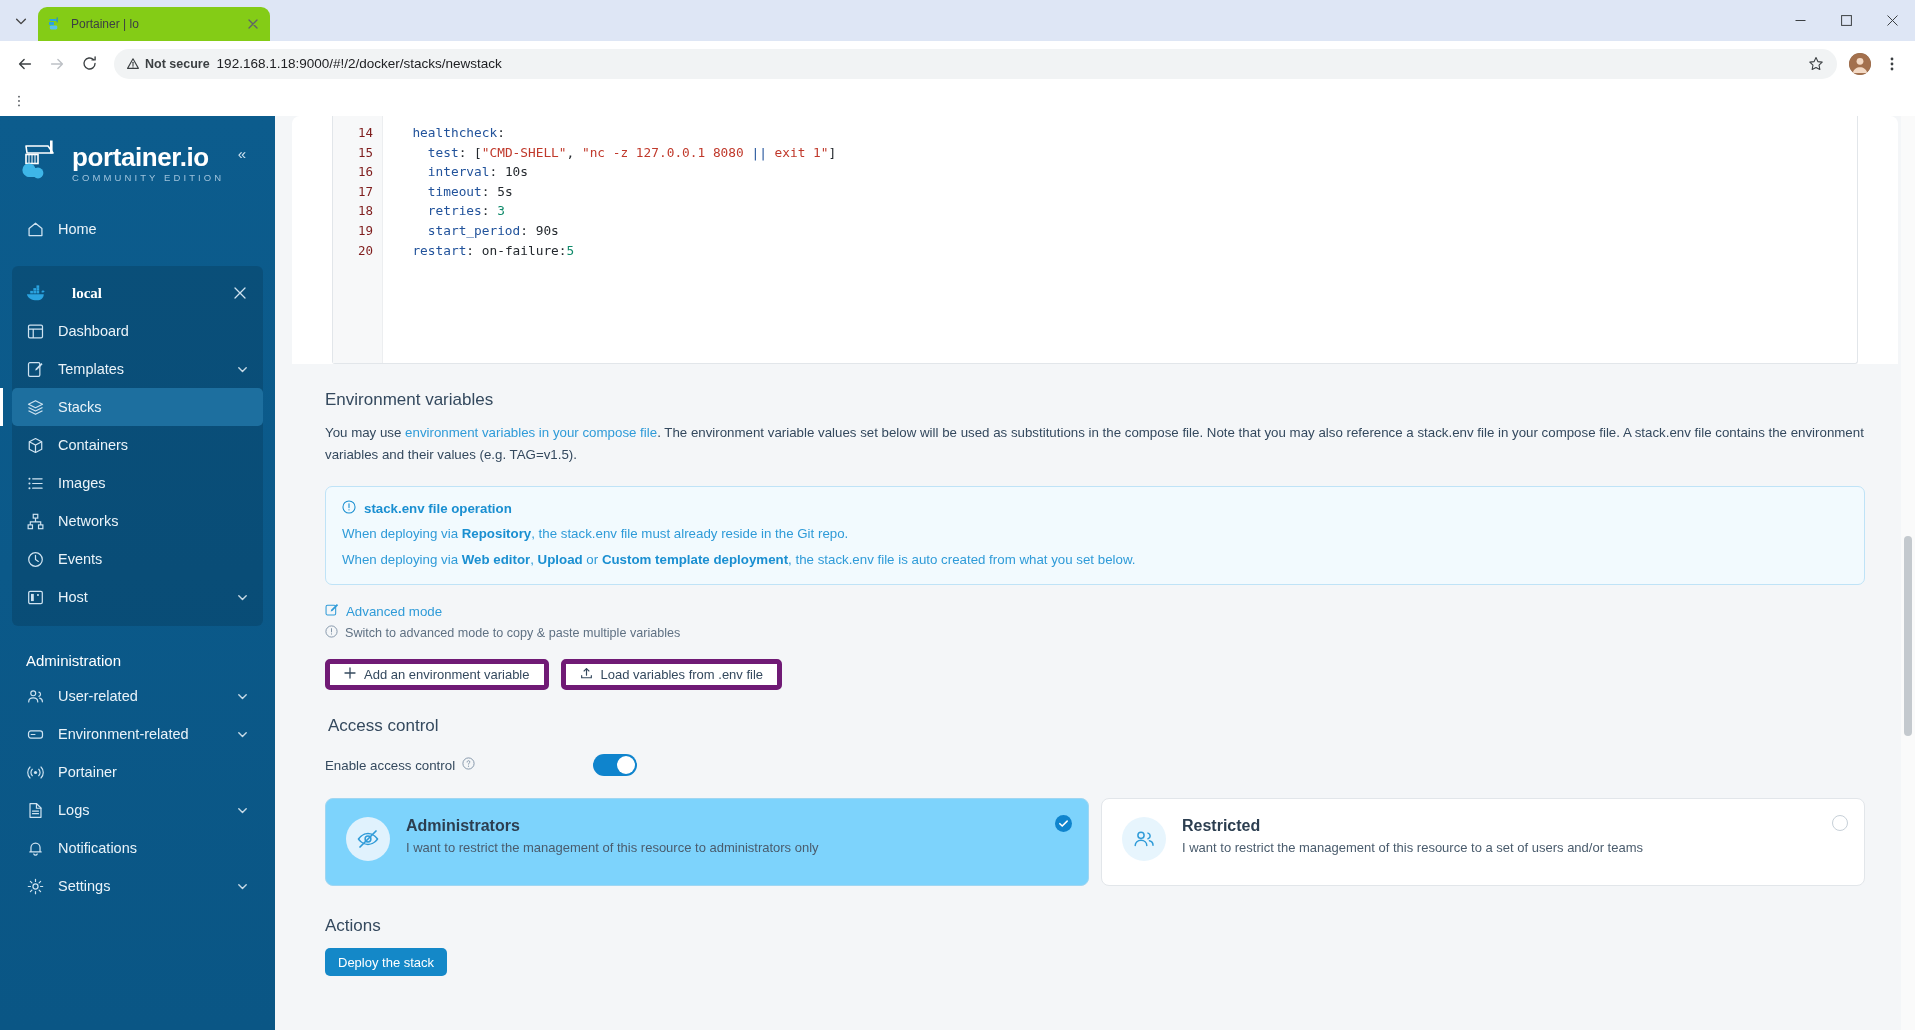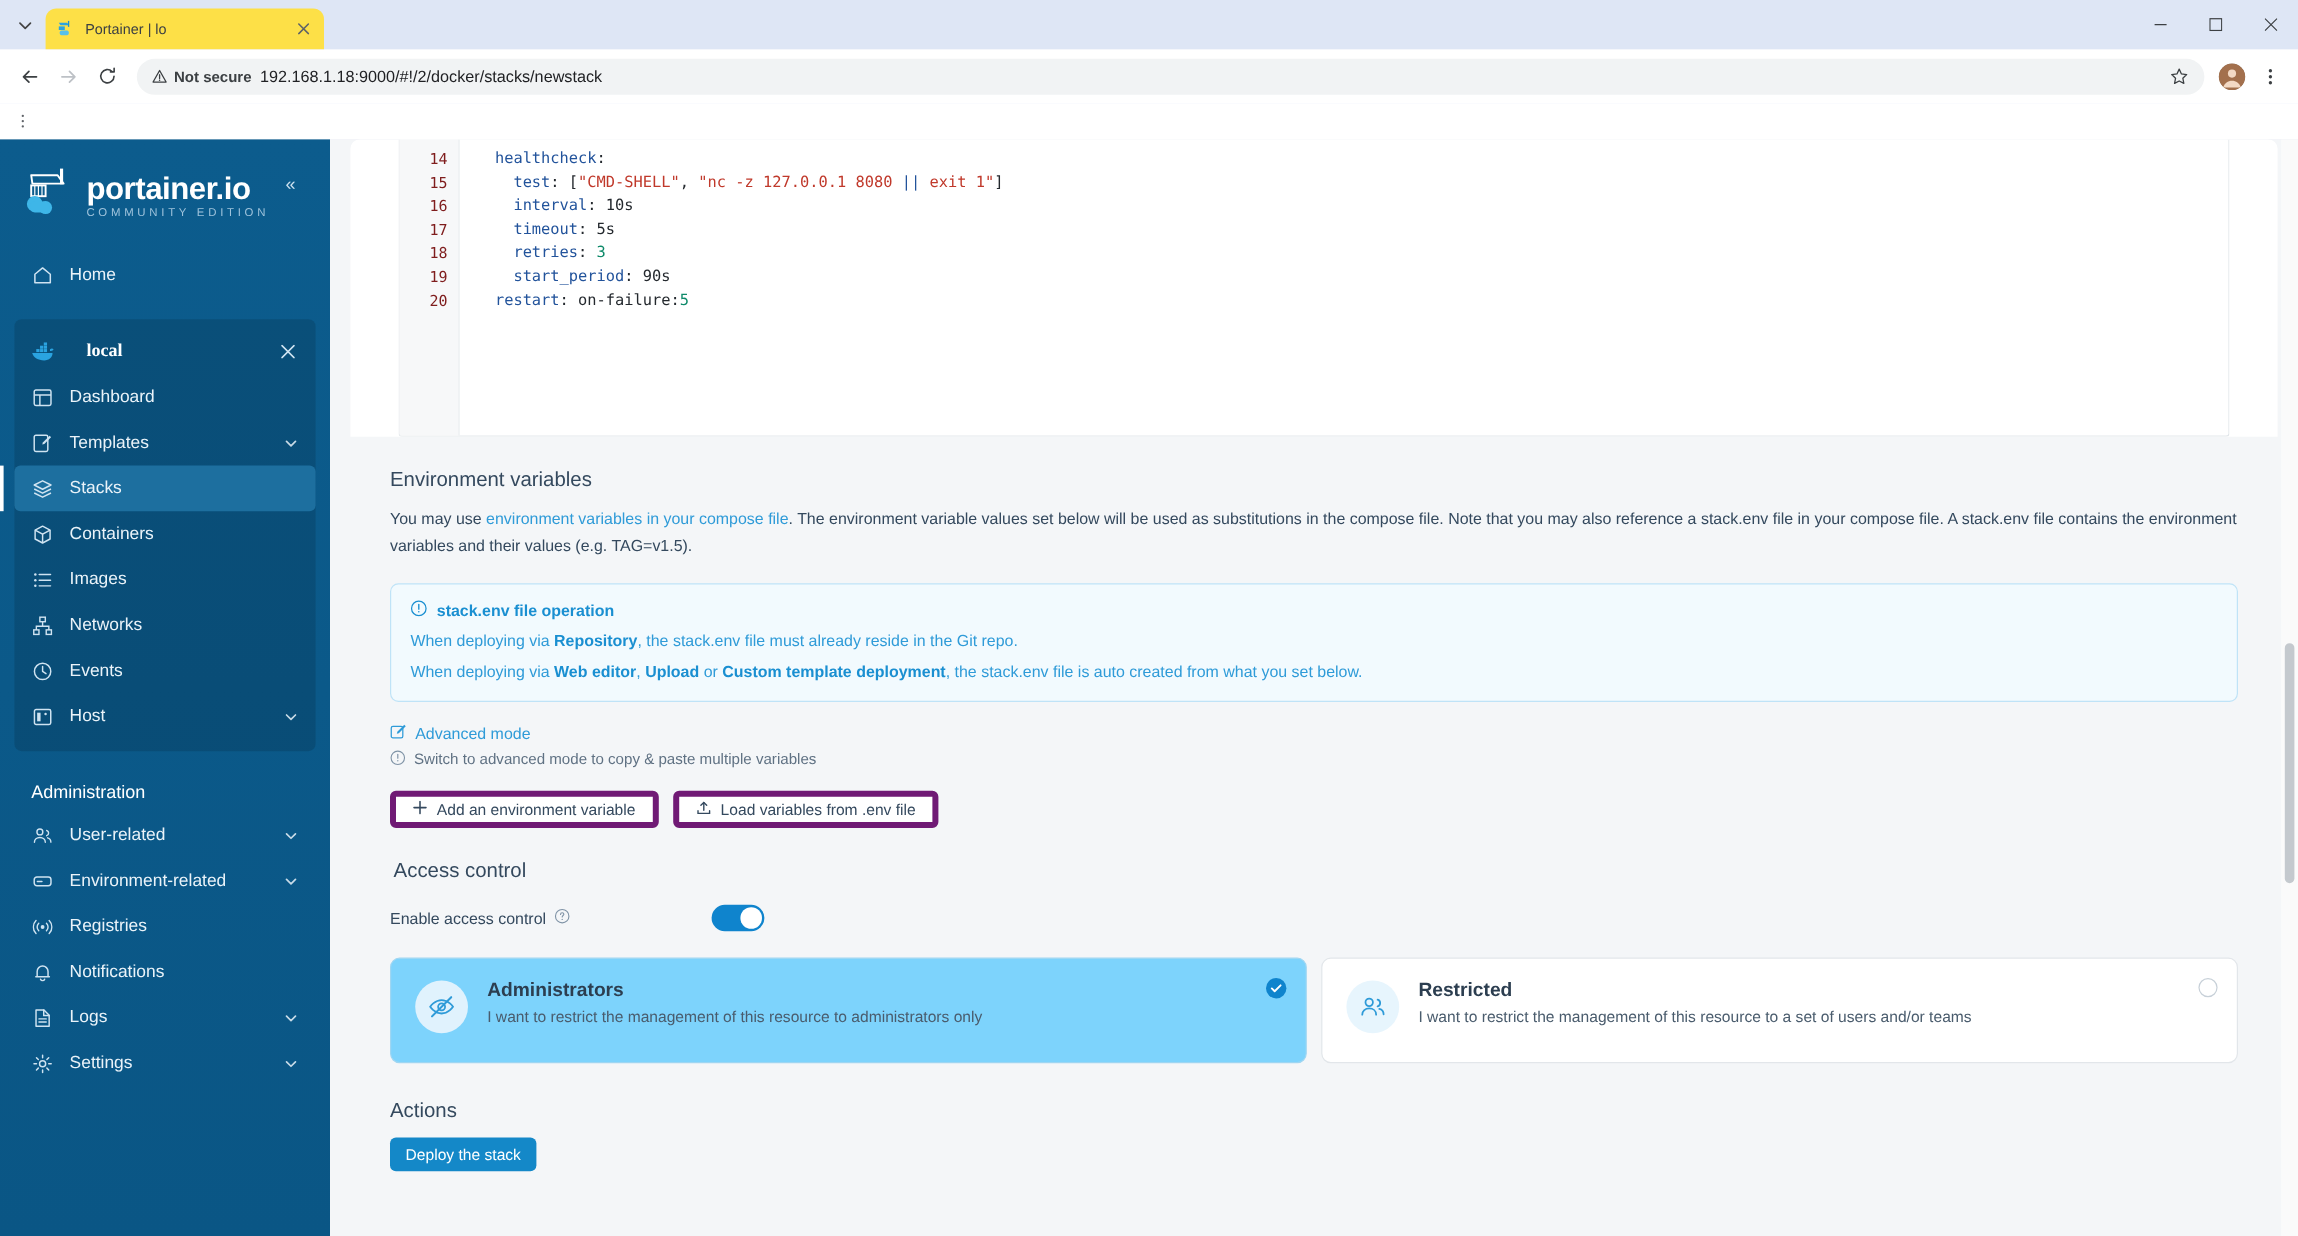--- a/index.html
+++ b/index.html
@@ -15,21 +15,21 @@
   .browser { width: 1915px; height: 1030px; display: flex; flex-direction: column; background:#dee6f5; }
   .tabstrip {
     height: 41px; background:#dee6f5; display:flex; align-items:flex-end; padding-left:4px;
     position:relative;
   }
   .tab-menu-btn {
     width:34px; height:34px; margin-bottom:3px; display:flex; align-items:center; justify-content:center;
     border-radius:6px; color:#444; flex:0 0 auto;
   }
   .tab {
-    height:34px; min-width:232px; max-width:232px; background:#fde047; border-radius:9px 9px 0 0;
+    height:34px; min-width:232px; max-width:232px; background:#84cc16; border-radius:9px 9px 0 0;
     display:flex; align-items:center; gap:8px; padding:0 9px; position:relative;
   }
   .tab-favicon { width:16px; height:16px; flex:0 0 auto; }
   .tab-title {
     font-size:12px; color:#3c4043; white-space:nowrap; overflow:hidden;
     flex:1 1 auto;
     -webkit-mask-image: linear-gradient(to right, #000 78%, transparent 100%);
     mask-image: linear-gradient(to right, #000 78%, transparent 100%);
   }
   .tab-close { width:16px; height:16px; flex:0 0 auto; color:#5f6368; display:flex;align-items:center;justify-content:center;}
@@ -472,44 +472,44 @@
             </span>
           </div>
           <div class="sb-item">
             <span class="ico">
               <svg width="17" height="17" viewBox="0 0 18 18">
                 <circle cx="9" cy="9" r="1.7" fill="currentColor"></circle>
                 <path d="M5.6 5.6a4.8 4.8 0 0 0 0 6.8M12.4 5.6a4.8 4.8 0 0 1 0 6.8" fill="none" stroke="currentColor" stroke-width="1.25" stroke-linecap="round"></path>
                 <path d="M3.2 3.2a8.2 8.2 0 0 0 0 11.6M14.8 3.2a8.2 8.2 0 0 1 0 11.6" fill="none" stroke="currentColor" stroke-width="1.25" stroke-linecap="round"></path>
               </svg>
             </span>
-            <span>Registries</span>
+            <span>Portainer</span>
+          </div>
+          <div class="sb-item">
+            <span class="ico">
+              <svg width="17" height="17" viewBox="0 0 18 18">
+                <path d="M3.2 1.8h7l4.6 4.6v9.8H3.2z" fill="none" stroke="currentColor" stroke-width="1.3" stroke-linejoin="round"></path>
+                <path d="M10 1.8v4.8h4.8M5.8 9.6h6.4M5.8 12.4h6.4" fill="none" stroke="currentColor" stroke-width="1.25" stroke-linecap="round"></path>
+              </svg>
+            </span>
+            <span>Logs</span>
+            <span class="chev">
+              <svg width="13" height="13" viewBox="0 0 14 14">
+                <path d="M3 5.2l4 4 4-4" stroke="currentColor" stroke-width="1.5" fill="none" stroke-linecap="round" stroke-linejoin="round"></path>
+              </svg>
+            </span>
           </div>
           <div class="sb-item">
             <span class="ico">
               <svg width="17" height="17" viewBox="0 0 18 18">
                 <path d="M4.2 12.6V8a4.8 4.8 0 0 1 9.6 0v4.6h1.2H3z" fill="none" stroke="currentColor" stroke-width="1.3" stroke-linejoin="round"></path>
                 <path d="M7.2 14.8a1.9 1.9 0 0 0 3.6 0" fill="none" stroke="currentColor" stroke-width="1.3" stroke-linecap="round"></path>
               </svg>
             </span>
             <span>Notifications</span>
-          </div>
-          <div class="sb-item">
-            <span class="ico">
-              <svg width="17" height="17" viewBox="0 0 18 18">
-                <path d="M3.2 1.8h7l4.6 4.6v9.8H3.2z" fill="none" stroke="currentColor" stroke-width="1.3" stroke-linejoin="round"></path>
-                <path d="M10 1.8v4.8h4.8M5.8 9.6h6.4M5.8 12.4h6.4" fill="none" stroke="currentColor" stroke-width="1.25" stroke-linecap="round"></path>
-              </svg>
-            </span>
-            <span>Logs</span>
-            <span class="chev">
-              <svg width="13" height="13" viewBox="0 0 14 14">
-                <path d="M3 5.2l4 4 4-4" stroke="currentColor" stroke-width="1.5" fill="none" stroke-linecap="round" stroke-linejoin="round"></path>
-              </svg>
-            </span>
           </div>
           <div class="sb-item">
             <span class="ico">
               <svg width="17" height="17" viewBox="0 0 18 18">
                 <circle cx="9" cy="9" r="2.7" fill="none" stroke="currentColor" stroke-width="1.3"></circle>
                 <path d="M9 1.4v2.2M9 14.4v2.2M1.4 9h2.2M14.4 9h2.2M3.6 3.6l1.6 1.6M12.8 12.8l1.6 1.6M14.4 3.6l-1.6 1.6M5.2 12.8l-1.6 1.6" stroke="currentColor" stroke-width="1.3" stroke-linecap="round"></path>
               </svg>
             </span>
             <span>Settings</span>
             <span class="chev">

